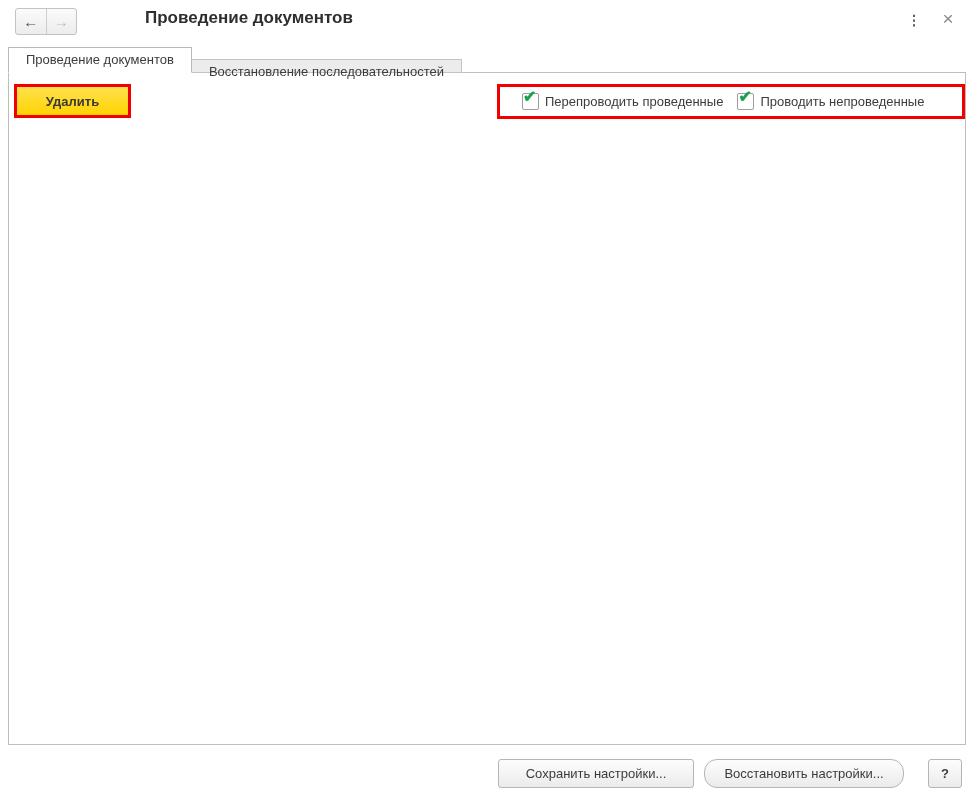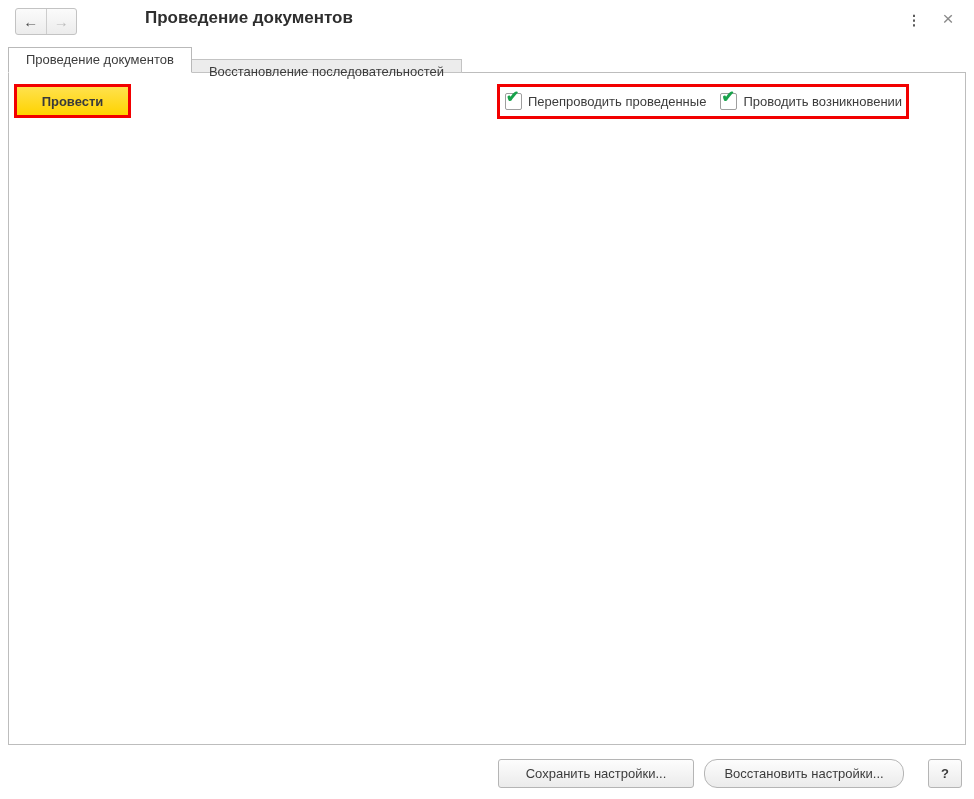--- a/index.html
+++ b/index.html
@@ -30,21 +30,21 @@
   
   #panel{left:8px;top:72px;width:958px;height:673px;border:1px solid #bdbdbd;background:#fff;box-sizing:border-box;z-index:1;}
 
   
   .red-box{border:3px solid #f20000;box-sizing:border-box;z-index:5;}
   #red-box-post{left:14px;top:84px;width:117px;height:34px;}
   #post-btn{width:100%;height:100%;display:flex;align-items:center;justify-content:center;
     background:linear-gradient(#ffe14d,#ffd300);font-size:13px;font-weight:700;color:#3a3a3a;cursor:pointer;}
   #period-link{left:147px;top:93px;font-size:13px;color:#2c70ba;text-decoration:underline;cursor:pointer;}
   #period-value{left:207px;top:93px;font-size:13px;color:#333;}
-  #red-box-checks{left:497px;top:84px;width:412px;height:35px;display:flex;align-items:center;padding-left:5px;}
+  #red-box-checks{left:497px;top:84px;width:468px;height:35px;display:flex;align-items:center;padding-left:22px;}
 
   .checkbox{width:15px;height:15px;border:1px solid #9e9e9e;border-radius:2px;background:#fff;
     position:relative;flex:none;cursor:pointer;}
   .checkbox.checked::after{content:"\2714";position:absolute;left:0;top:-7px;font-size:16px;
     color:#18a24b;font-weight:700;}
   .cb-label{font-size:13px;color:#3c3c3c;margin-left:6px;margin-right:14px;white-space:nowrap;cursor:pointer;}
 
   
   .list-header{font-size:15px;color:#3f3f3f;white-space:nowrap;}
   #avail-header{left:22px;top:130px;}
@@ -100,29 +100,29 @@
 <div class="abs" id="close-btn">×</div>
 
 <div class="abs" id="tab-bar">
     <div class="tab active">Проведение документов</div>
     <div class="tab">Восстановление последовательностей</div>
   </div>
 
 <div class="abs" id="panel"></div>
 
 <div class="abs red-box" id="red-box-post">
-  <div id="post-btn">Провести</div>
+  <div id="post-btn">Удалить</div>
 </div>
 <a class="abs" id="period-link">Период:</a>
 <div class="abs" id="period-value">( 1 квартал 2022 г. )</div>
 <div class="abs red-box" id="red-box-checks">
     <div class="checkbox checked"></div>
     <div class="cb-label">Перепроводить проведенные</div>
     <div class="checkbox checked"></div>
-    <div class="cb-label">Проводить возникновении</div>
+    <div class="cb-label">Проводить непроведенные</div>
   </div>
 
 <div class="abs list-header" id="avail-header">Доступные документы:</div>
 <div class="abs list-header" id="sel-header">Выбранные документы:</div>
 
 <div class="abs" id="avail-list">
   <div class="list-row">
       <span>Поступление (акты, накладные, УПД)</span>
     </div>
     <div class="list-row">

